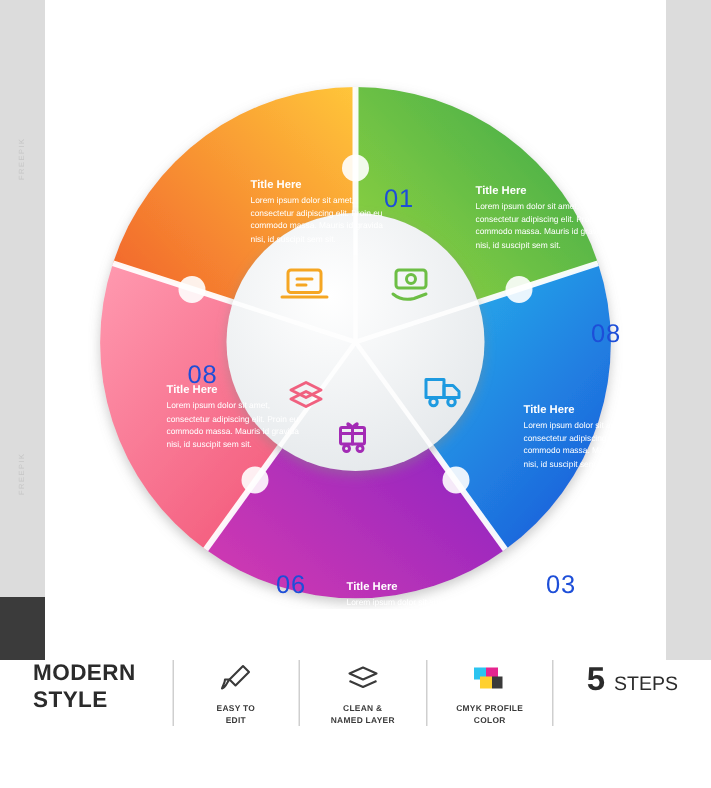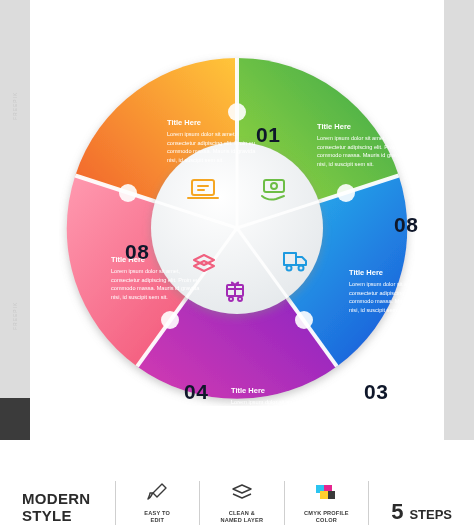--- a/index.html
+++ b/index.html
@@ -25,38 +25,38 @@
   .slice-text{position:absolute;width:96px;}
   .slice-title{font-size:7.5px;font-weight:bold;color:#ffffff;margin-bottom:3px;}
   .slice-body{font-size:5.6px;line-height:1.55;color:#ffffff;}
 
   .st1{left:108px;top:68px;text-align:left;}
   .st2{left:258px;top:72px;text-align:left;}
   .st3{left:290px;top:218px;text-align:left;}
   .st4{left:172px;top:336px;text-align:left;}
   .st5{left:52px;top:205px;text-align:left;}
 
-  .num{position:absolute;font-size:21px;font-weight:bold;color:#0f172a;letter-spacing:.5px;}
+  .num{position:absolute;font-size:17px;font-weight:normal;color:#1d4ed8;letter-spacing:.5px;}
   .n1{left:197px;top:73px;}
   .n2{left:335px;top:163px;}
   .n3{left:305px;top:330px;}
   .n4{left:125px;top:330px;}
   .n5{left:66px;top:190px;}
 
   
   .footer{position:absolute;left:0;bottom:0;width:474px;height:85px;background:#ffffff;}
-  .footer-inner{display:flex;align-items:flex-end;height:85px;padding:0 22px;box-sizing:border-box;}
+  .footer-inner{display:flex;align-items:flex-start;height:85px;padding:0 22px;box-sizing:border-box;}
   .brand{width:105px;color:#2b2b2b;font-size:15px;font-weight:bold;line-height:1.18;letter-spacing:.3px;}
   .vdiv{width:1px;height:44px;background:#cfcfcf;margin:0 12px;}
   .feat{width:78px;text-align:center;color:#3a3a3a;}
   .feat .ficon{height:26px;display:flex;align-items:center;justify-content:center;margin-bottom:4px;}
   .feat .flabel{font-size:5.6px;line-height:1.35;font-weight:bold;letter-spacing:.2px;}
   .steps{margin-left:10px;display:flex;align-items:baseline;gap:6px;}
   .steps-num{font-size:22px;font-weight:bold;color:#2b2b2b;}
-  .steps-word{font-size:13px;font-weight:bold;color:#2b2b2b;}
+  .steps-word{font-size:13px;font-weight:normal;color:#2b2b2b;}
 
   
   .wm{position:absolute;color:rgba(150,150,150,.30);font-size:5px;letter-spacing:1px;transform:rotate(-90deg);transform-origin:left top;white-space:nowrap;}
 </style>
 </head>
 <body>
 
 <div class="page">
 
   <div class="bar-left"></div>
@@ -190,21 +190,21 @@
         <div class="slice-body">Lorem ipsum dolor sit amet, consectetur adipiscing elit. Proin eu commodo massa. Mauris id gravida nisi, id suscipit sem sit.</div>
       </div>
       <div class="slice-text st5">
         <div class="slice-title">Title Here</div>
         <div class="slice-body">Lorem ipsum dolor sit amet, consectetur adipiscing elit. Proin eu commodo massa. Mauris id gravida nisi, id suscipit sem sit.</div>
       </div>
 
       <div class="num n1">01</div>
       <div class="num n2">08</div>
       <div class="num n3">03</div>
-      <div class="num n4">04</div>
+      <div class="num n4">06</div>
       <div class="num n5">08</div>
     </div>
   </div>
 
   <div class="wm" style="left:12px;top:120px;">FREEPIK</div>
   <div class="wm" style="left:12px;top:330px;">FREEPIK</div>
 
   <div class="footer">
     <div class="footer-inner">
       <div class="brand">

